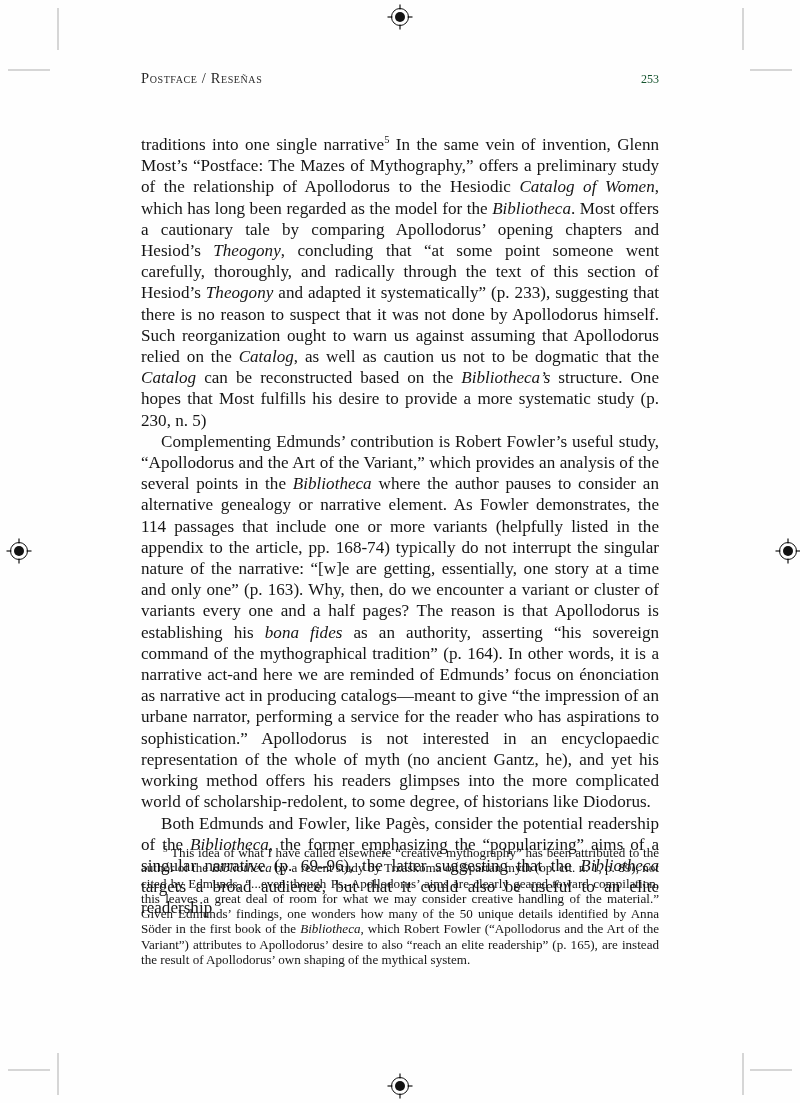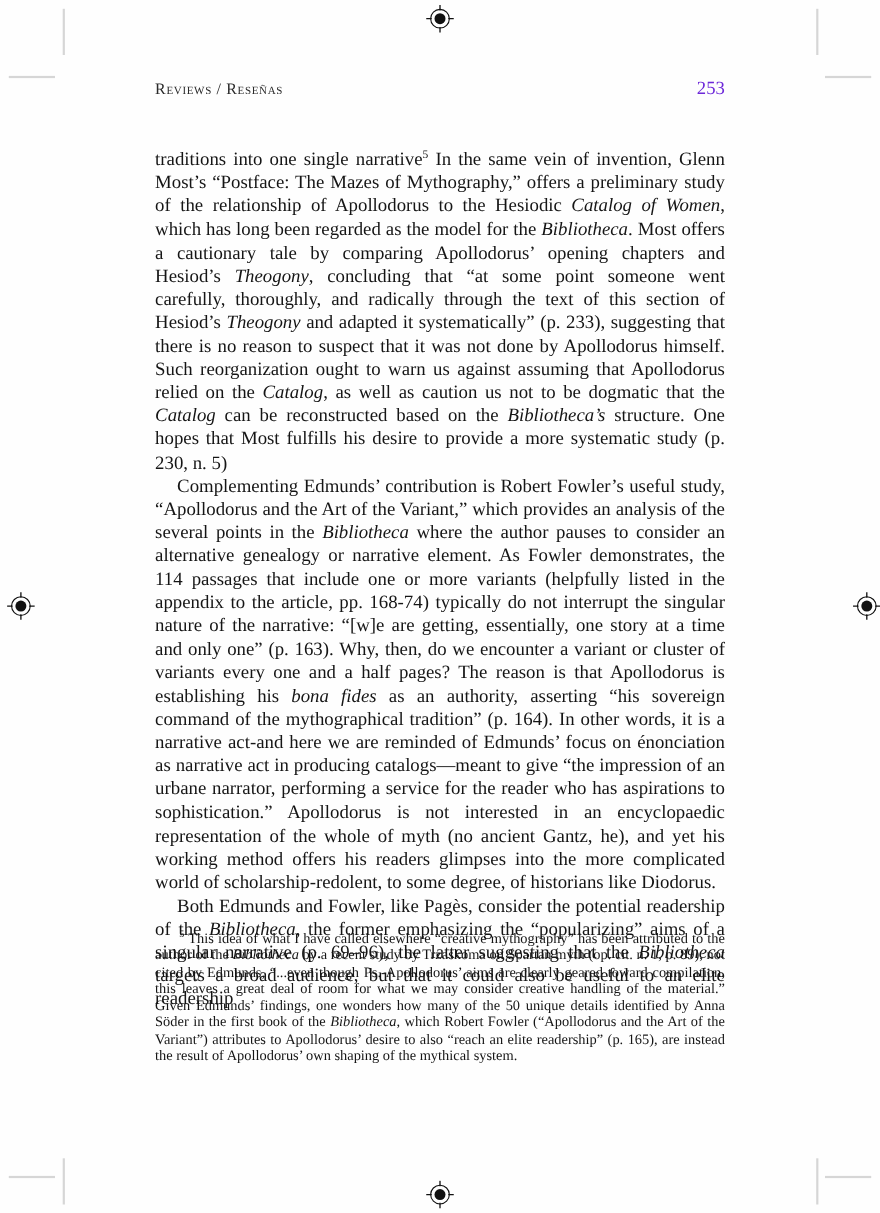--- a/index.html
+++ b/index.html
@@ -49,22 +49,22 @@
     justify-content: space-between;
   }
   .head-title {
     font-size: 14.5px;
     letter-spacing: 0.6px;
     font-variant: small-caps;
     color: #2a2a2a;
     white-space: nowrap;
   }
   .folio {
-    font-size: 17px;
-    color: #6d28d9;
+    font-size: 12px;
+    color: #14532d;
   }
 
   
   .textblock {
     position: absolute;
     left: 141px;
     top: 134px;
     width: 518px;
   }
   .para {
@@ -172,21 +172,21 @@
       <circle cx="13" cy="13" r="8.5" fill="none" stroke="#111" stroke-width="1"></circle>
       <circle cx="13" cy="13" r="5" fill="#111"></circle>
       <line x1="13" y1="0.5" x2="13" y2="5.5" stroke="#111" stroke-width="1.2"></line>
       <line x1="13" y1="20.5" x2="13" y2="25.5" stroke="#111" stroke-width="1.2"></line>
       <line x1="0.5" y1="13" x2="5.5" y2="13" stroke="#111" stroke-width="1.2"></line>
       <line x1="20.5" y1="13" x2="25.5" y2="13" stroke="#111" stroke-width="1.2"></line>
     </svg>
   </div>
 
   <div class="running-head">
-    <span class="head-title">Reviews / Reseñas</span>
+    <span class="head-title">Postface / Reseñas</span>
     <span class="folio">253</span>
   </div>
 
   <div class="textblock" id="bodyblock">
       <p class="para"><span>traditions into one single narrative</span><sup class="fnref">5</sup><span> In the same vein of invention, Glenn Most’s “Postface: The Mazes of Mythography,” offers a preliminary study of the relationship of Apollodorus to the Hesiodic </span><i>Catalog of Women</i><span>, which has long been regarded as the model for the </span><i>Bibliotheca</i><span>. Most offers a cautionary tale by comparing Apollodorus’ opening chapters and Hesiod’s </span><i>Theogony</i><span>, concluding that “at some point someone went carefully, thoroughly, and radically through the text of this section of Hesiod’s </span><i>Theogony</i><span> and adapted it systematically” (p. 233), suggesting that there is no reason to suspect that it was not done by Apollodorus himself. Such reorganization ought to warn us against assuming that Apollodorus relied on the </span><i>Catalog</i><span>, as well as caution us not to be dogmatic that the </span><i>Catalog</i><span> can be reconstructed based on the </span><i>Bibliotheca’s</i><span> structure. One hopes that Most fulfills his desire to provide a more systematic study (p. 230, n. 5)</span></p>
       <p class="para indent"><span>Complementing Edmunds’ contribution is Robert Fowler’s useful study, “Apollodorus and the Art of the Variant,” which provides an analysis of the several points in the </span><i>Bibliotheca</i><span> where the author pauses to consider an alternative genealogy or narrative element. As Fowler demonstrates, the 114 passages that include one or more variants (helpfully listed in the appendix to the article, pp. 168-74) typically do not interrupt the singular nature of the narrative: “[w]e are getting, essentially, one story at a time and only one” (p. 163). Why, then, do we encounter a variant or cluster of variants every one and a half pages? The reason is that Apollodorus is establishing his </span><i>bona fides</i><span> as an authority, asserting “his sovereign command of the mythographical tradition” (p. 164). In other words, it is a narrative act-and here we are reminded of Edmunds’ focus on énonciation as narrative act in producing catalogs—meant to give “the impression of an urbane narrator, performing a service for the reader who has aspirations to sophistication.” Apollodorus is not interested in an encyclopaedic representation of the whole of myth (no ancient Gantz, he), and yet his working method offers his readers glimpses into the more complicated world of scholarship-redolent, to some degree, of historians like Diodorus.</span></p>
       <p class="para indent"><span>Both Edmunds and Fowler, like Pagès, consider the potential readership of the </span><i>Bibliotheca</i><span>, the former emphasizing the “popularizing” aims of a singular narrative (p. 69–96), the latter suggesting that the </span><i>Bibliotheca</i><span> targets a broad audience, but that it could also be useful to an elite readership</span></p>
     </div>
 
   <div class="footnote">

